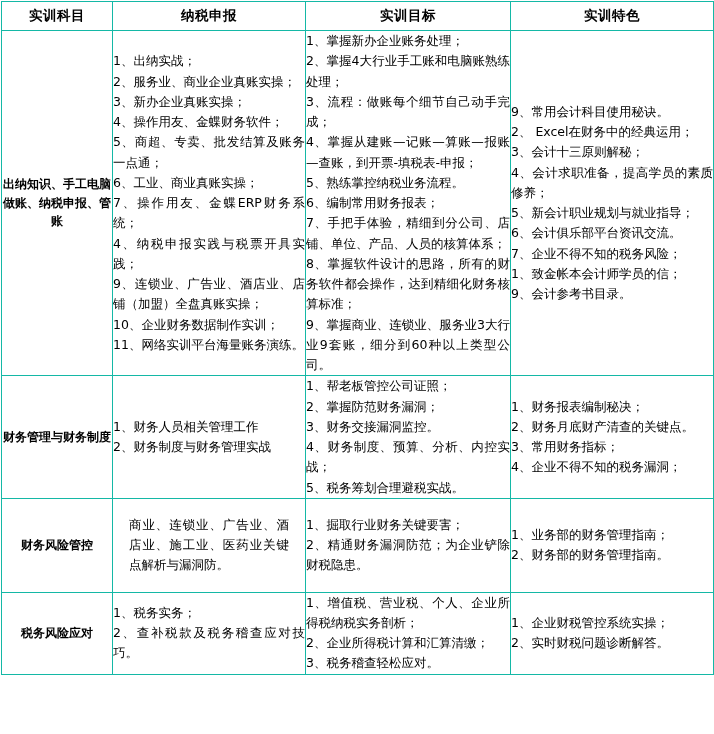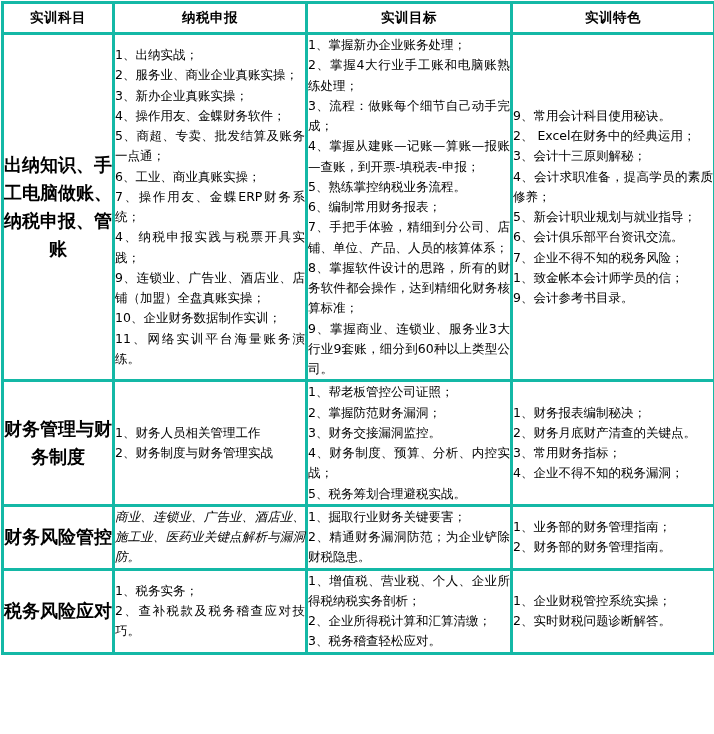--- a/index.html
+++ b/index.html
@@ -26,35 +26,35 @@
     width: 712px;
     margin: 1px 0 0 1px;
   }
   table.curriculum col.c1 { width: 111px; }
   table.curriculum col.c2 { width: 193px; }
   table.curriculum col.c3 { width: 205px; }
   table.curriculum col.c4 { width: 203px; }
 
   table.curriculum th,
   table.curriculum td {
-    border: 3px solid #14b8a6;
+    border: 1px solid #14b8a6;
     vertical-align: middle;
     padding: 0;
   }
   thead th {
     height: 28px;
     text-align: center;
     font-weight: bold;
     font-size: 13.5px;
     letter-spacing: 0.5px;
   }
   td.subject {
     text-align: center;
     font-weight: bold;
-    font-size: 18px;
+    font-size: 12px;
     line-height: 1.55;
     padding: 2px 4px;
   }
   td.cell {
     font-size: 12.5px;
     line-height: 1.62;
     padding: 4px 5px 4px 6px;
     vertical-align: middle;
   }
   td.cell.topalign { vertical-align: top; }
@@ -63,26 +63,25 @@
     margin: 0;
     padding: 0;
   }
   ol.items li {
     margin: 0;
     padding: 0;
     text-align: justify;
     text-justify: inter-ideograph;
   }
   .plainpara {
-    margin: 0;
+    margin: 16px;
     text-align: justify;
     text-justify: inter-ideograph;
     font-size: 12.5px;
     line-height: 1.62;
-    font-style: italic;
   }
 </style>
 </head>
 <body>
 
 <div class="page">
   <table class="curriculum">
     <colgroup>
       <col class="c1">
         <col class="c2">

